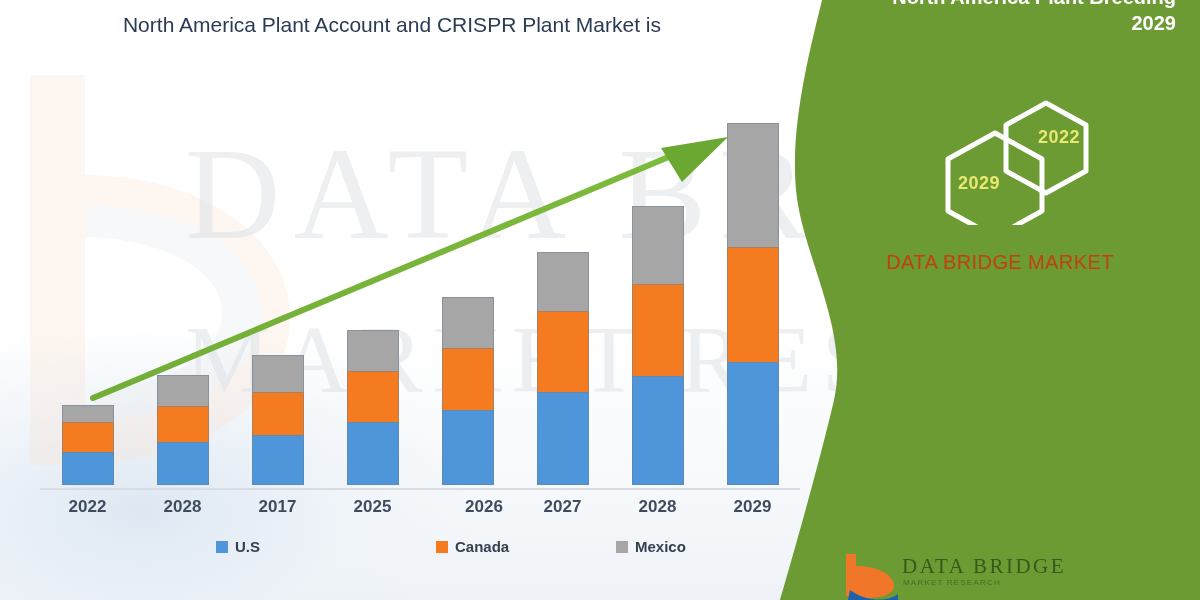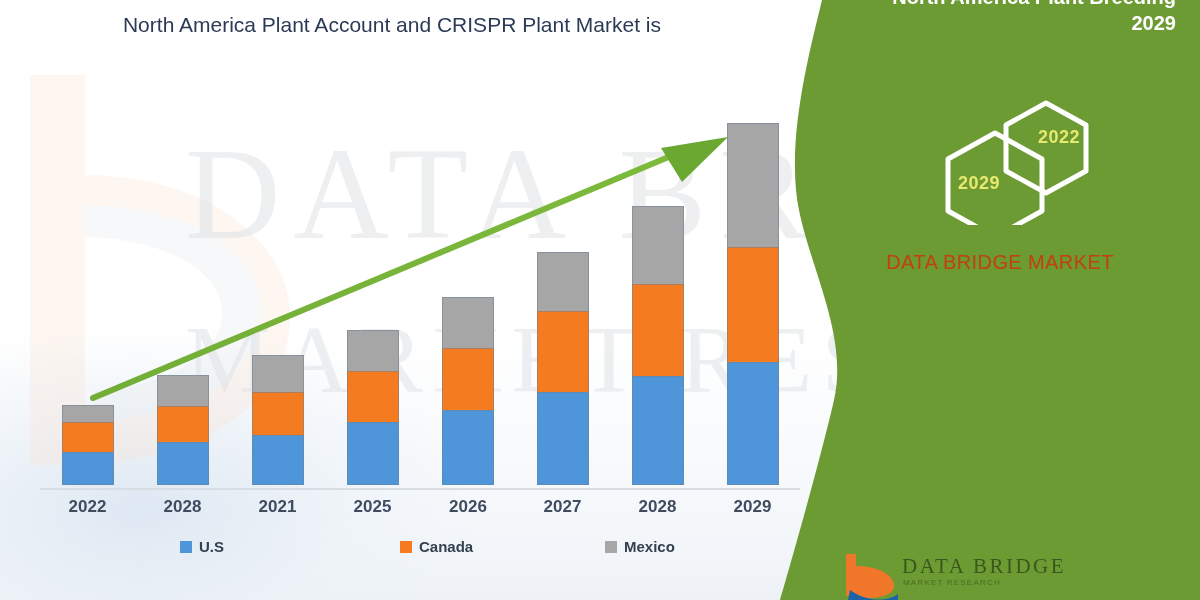--- a/index.html
+++ b/index.html
@@ -78,21 +78,21 @@
   }
   .xlabel {
     position:absolute; width:70px; text-align:center;
     font-size:17px; font-weight:700; color:#3f4c60;
   }
 
   
   #legend {
     position:absolute; left:150px; top:538px; width:560px; height:24px;
   }
-  .leg-item { position:absolute; display:flex; align-items:center; gap:7px; }
+  .leg-item { position:absolute; display:flex; align-items:center; gap:7px;margin-left:36px; }
   .leg-sw { width:12px; height:12px; display:block; }
   .leg-tx { font-size:15px; color:#33404f; font-weight:600; }
 
   
   #green-panel { position:absolute; left:780px; top:0; width:420px; height:600px; }
 
   #green-content { position:absolute; left:780px; top:0; width:420px; height:600px; }
 
   #green-title {
     position:absolute; left:60px; top:-16px; width:336px;
@@ -207,38 +207,38 @@
           </linearGradient>
         </defs>
         <line x1="28" y1="288" x2="625" y2="38" stroke="url(#agrad)" stroke-width="6" stroke-linecap="round"></line>
         <polygon points="663,27 596,38 617,72" fill="#6aa832"></polygon>
       </svg>
     </div>
 
     <div id="xlabels">
         <span class="xlabel" style="left: 12.5px;">2022</span>
         <span class="xlabel" style="left: 107.5px;">2028</span>
-        <span class="xlabel" style="left: 202.5px;">2021</span>
+        <span class="xlabel" style="left: 202.5px;">2017</span>
         <span class="xlabel" style="left: 297.5px;">2025</span>
-        <span class="xlabel" style="left: 393px;">2026</span>
+        <span class="xlabel" style="left: 409px;">2026</span>
         <span class="xlabel" style="left: 487.5px;">2027</span>
         <span class="xlabel" style="left: 582.5px;">2028</span>
         <span class="xlabel" style="left: 677.5px;">2029</span>
       </div>
 
     <div id="legend">
         <div class="leg-item" style="left: 30px;">
           <span class="leg-sw" style="background: rgb(78, 149, 217);"></span>
           <span class="leg-tx">U.S</span>
         </div>
         <div class="leg-item" style="left: 250px;">
           <span class="leg-sw" style="background: rgb(244, 123, 32);"></span>
           <span class="leg-tx">Canada</span>
         </div>
-        <div class="leg-item" style="left: 455px; align-items: center;">
+        <div class="leg-item" style="left: 430px; align-items: center;">
           <span class="leg-sw" style="background: rgb(166, 166, 166);"></span>
           <span class="leg-tx">Mexico</span>
         </div>
       </div>
   </div>
 
   <svg id="green-panel" viewBox="0 0 420 600" preserveAspectRatio="none">
     <path id="green-shape" d="M42 0 L420 0 L420 600 L0 600 C0 600 38 470 54 400 C70 330 22 255 16 190 C10 125 30 50 42 0 Z" fill="#6c9a33"></path>
   </svg>
 

